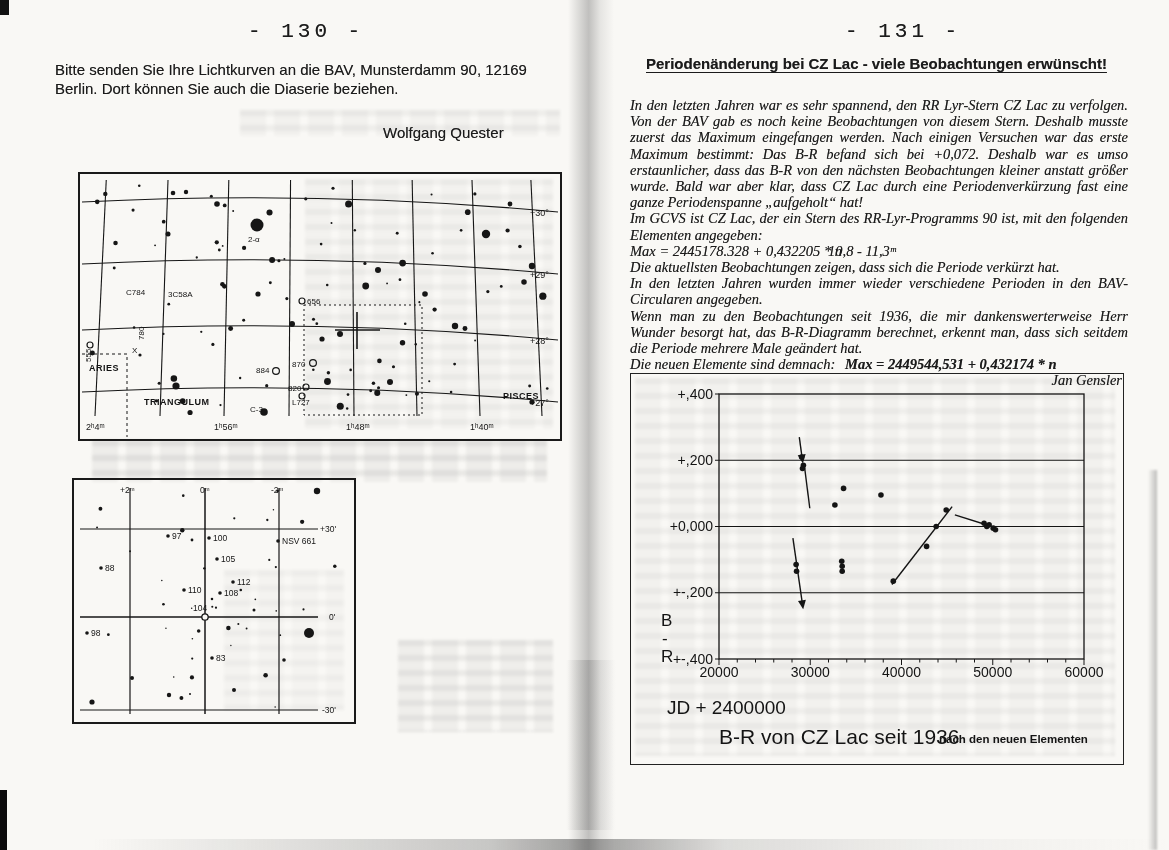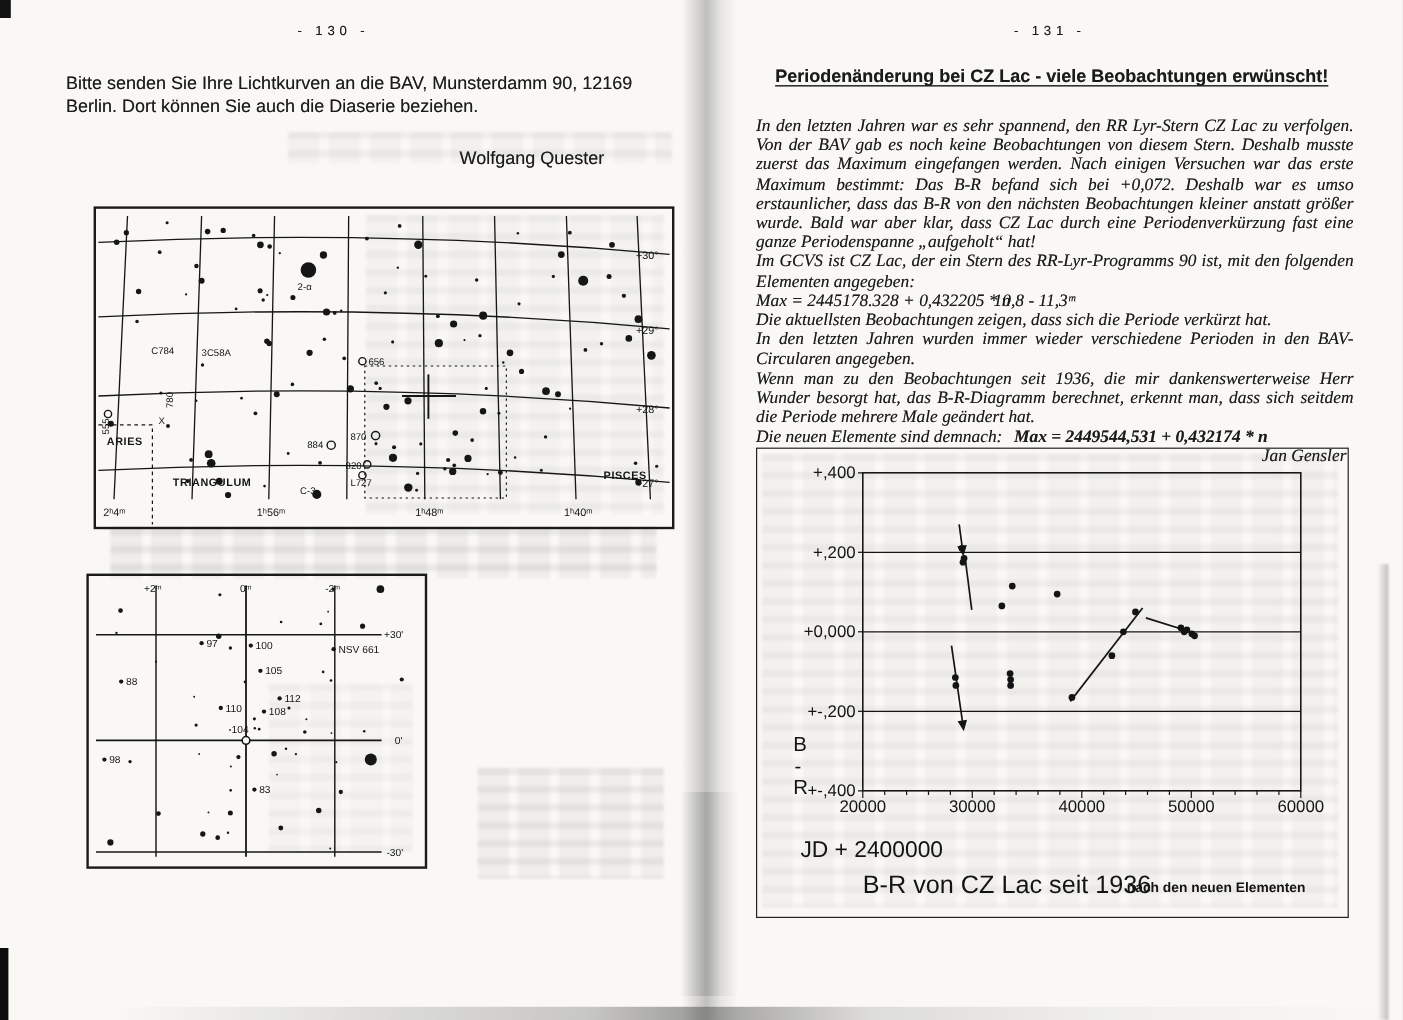--- a/index.html
+++ b/index.html
@@ -1,20 +1,20 @@
 <!DOCTYPE html>
 <html><head>
 <meta charset="utf-8">
 <style>
   html,body{margin:0;padding:0;background:#e8e6e1;}
   .scan{position:relative;width:1169px;height:850px;background:#f9f8f5;overflow:hidden;
         font-family:"Liberation Sans",sans-serif;color:#1b1b1b;}
   .abs{position:absolute;}
   .txt{text-shadow:0 0 .35px rgba(20,20,20,.55);}
-  .pageno{font-family:Liberation Sans, sans-serif;font-size:11px;letter-spacing:4px;}
+  .pageno{font-family:Liberation Mono, monospace;font-size:21px;letter-spacing:4px;}
   .intro{font-size:15px;line-height:19px;}
   .author-left{font-size:15px;}
   .caption{font-size:14.5px;line-height:19px;}
   .chartbox{border:2px solid #1a1a1a;background:transparent;}
   .brbox{border:1.5px solid #222;}
   .title-right{font-size:15px;font-weight:bold;text-decoration:underline;text-underline-offset:3px;}
   .body-right{font-family:"Liberation Serif",serif;font-size:14.5px;line-height:16.2px;text-align:justify;font-style:italic;}
   .body-right p{margin:0;}
   .frow{position:relative;height:16.2px;}
   .frow .f1{position:absolute;left:0;}

